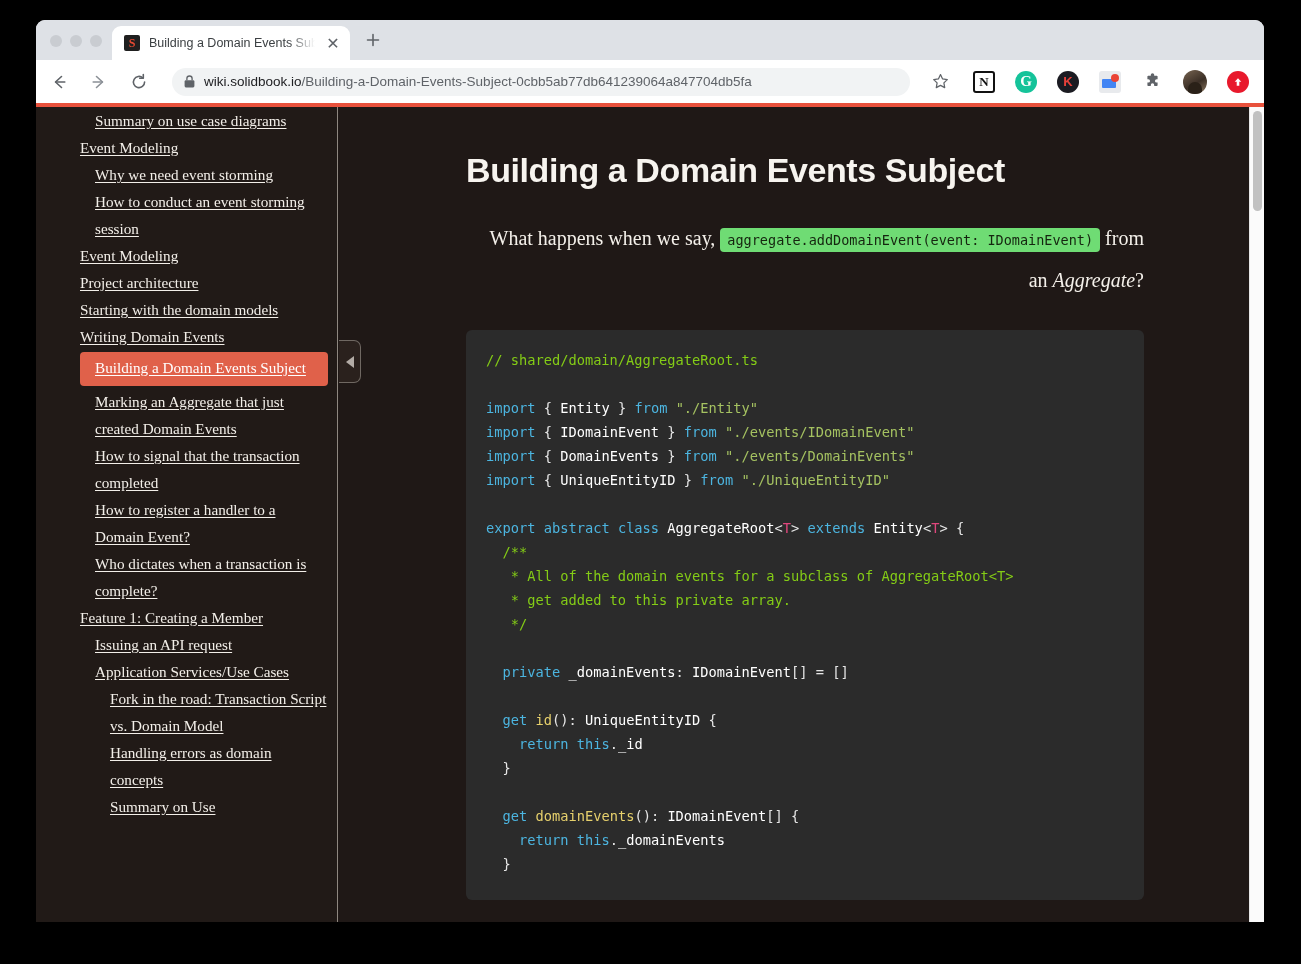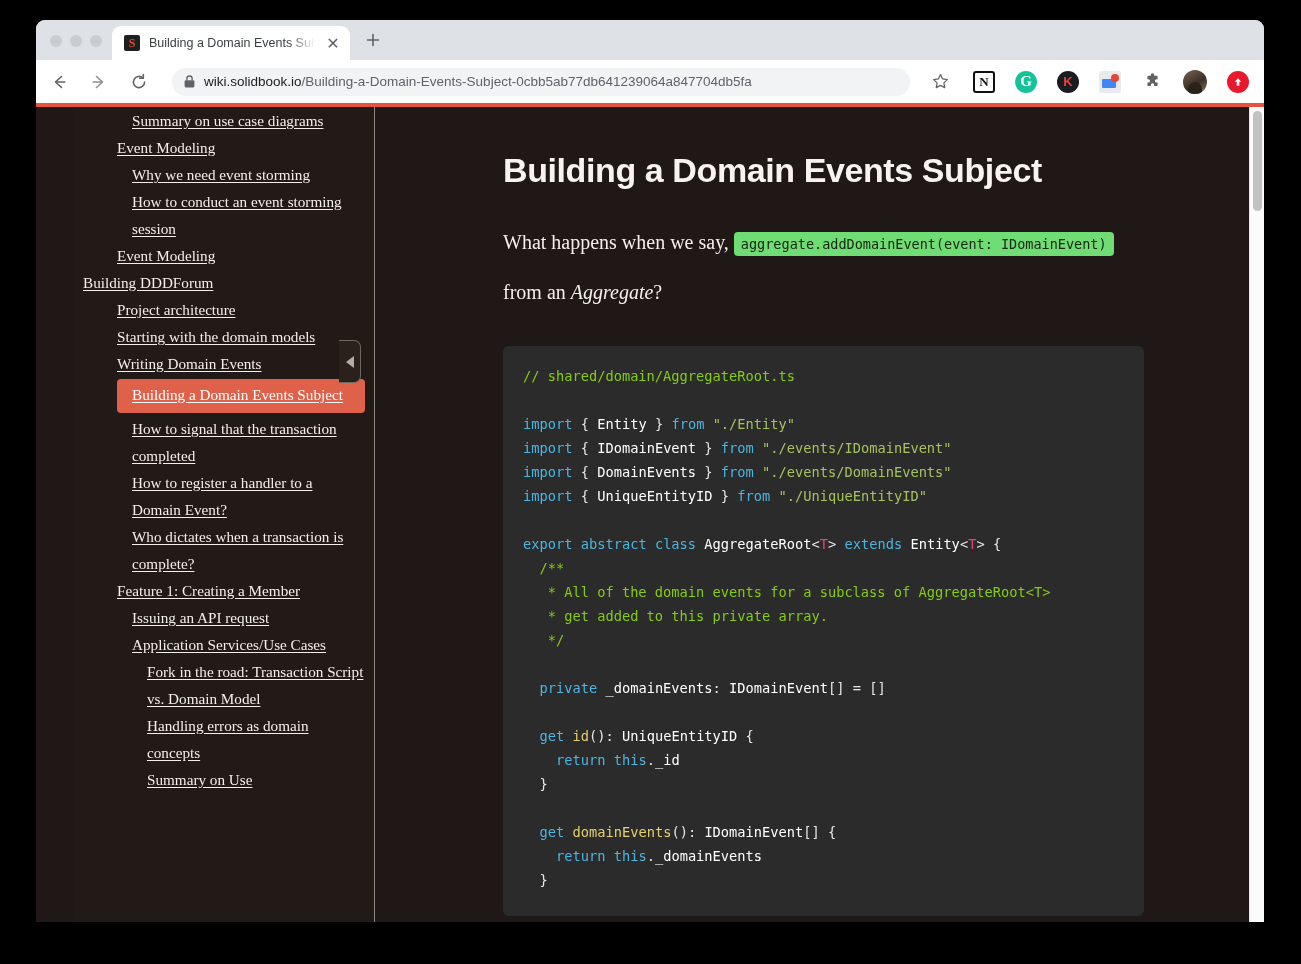--- a/index.html
+++ b/index.html
@@ -188,21 +188,20 @@
     font-size: 12px; line-height: 1;
   }
 
   
   #page-viewport {
     position: relative;
     height: 819px;
     background: #1f1816;
     overflow: hidden;
     display: flex;
-    padding-left: 37px;
   }
   #progress-bar {
     position: absolute;
     left: 0; top: 0; right: 0;
     height: 4px;
     background: #e8513c;
     z-index: 40;
   }
 
   
@@ -281,23 +280,24 @@
     font-family: "Liberation Sans", sans-serif;
     font-weight: bold;
     font-size: 34px;
     letter-spacing: -0.4px;
     color: #f7f4ef;
     margin-bottom: 28px;
   }
   .prose {
     font-family: "Liberation Serif", serif;
     font-size: 20px;
-    line-height: 48px;
+    line-height: 40px;
     color: #f4f0ea;
     margin-bottom: 22px;
+    text-align: right;
   }
   .prose em { font-style: italic; }
   code.inline {
     font-family: "DejaVu Sans Mono", monospace;
     font-size: 13.5px;
     background: #6fdc74;
     color: #15250f;
     padding: 4px 7px;
     border-radius: 4px;
     white-space: nowrap;
@@ -433,34 +433,34 @@
           </li>
           <li class="nav-row lvl2">
             <span class="nav-item">Why we need event storming</span>
           </li>
           <li class="nav-row lvl2">
             <span class="nav-item">How to conduct an event storming session</span>
           </li>
           <li class="nav-row lvl1">
             <span class="nav-item">Event Modeling</span>
           </li>
-          <li class="nav-row lvl0">
-            <span class="nav-item">Building DDDForum</span>
-          </li>
           <li class="nav-row lvl1">
             <span class="nav-item">Project architecture</span>
           </li>
           <li class="nav-row lvl1">
             <span class="nav-item">Starting with the domain models</span>
           </li>
           <li class="nav-row lvl1">
             <span class="nav-item">Writing Domain Events</span>
           </li>
           <li class="nav-row lvl1 active">
             <span class="nav-item">Building a Domain Events Subject</span>
+          </li>
+          <li class="nav-row lvl2">
+            <span class="nav-item">Marking an Aggregate that just created Domain Events</span>
           </li>
           <li class="nav-row lvl2">
             <span class="nav-item">How to signal that the transaction completed</span>
           </li>
           <li class="nav-row lvl2">
             <span class="nav-item">How to register a handler to a Domain Event?</span>
           </li>
           <li class="nav-row lvl2">
             <span class="nav-item">Who dictates when a transaction is complete?</span>
           </li>

